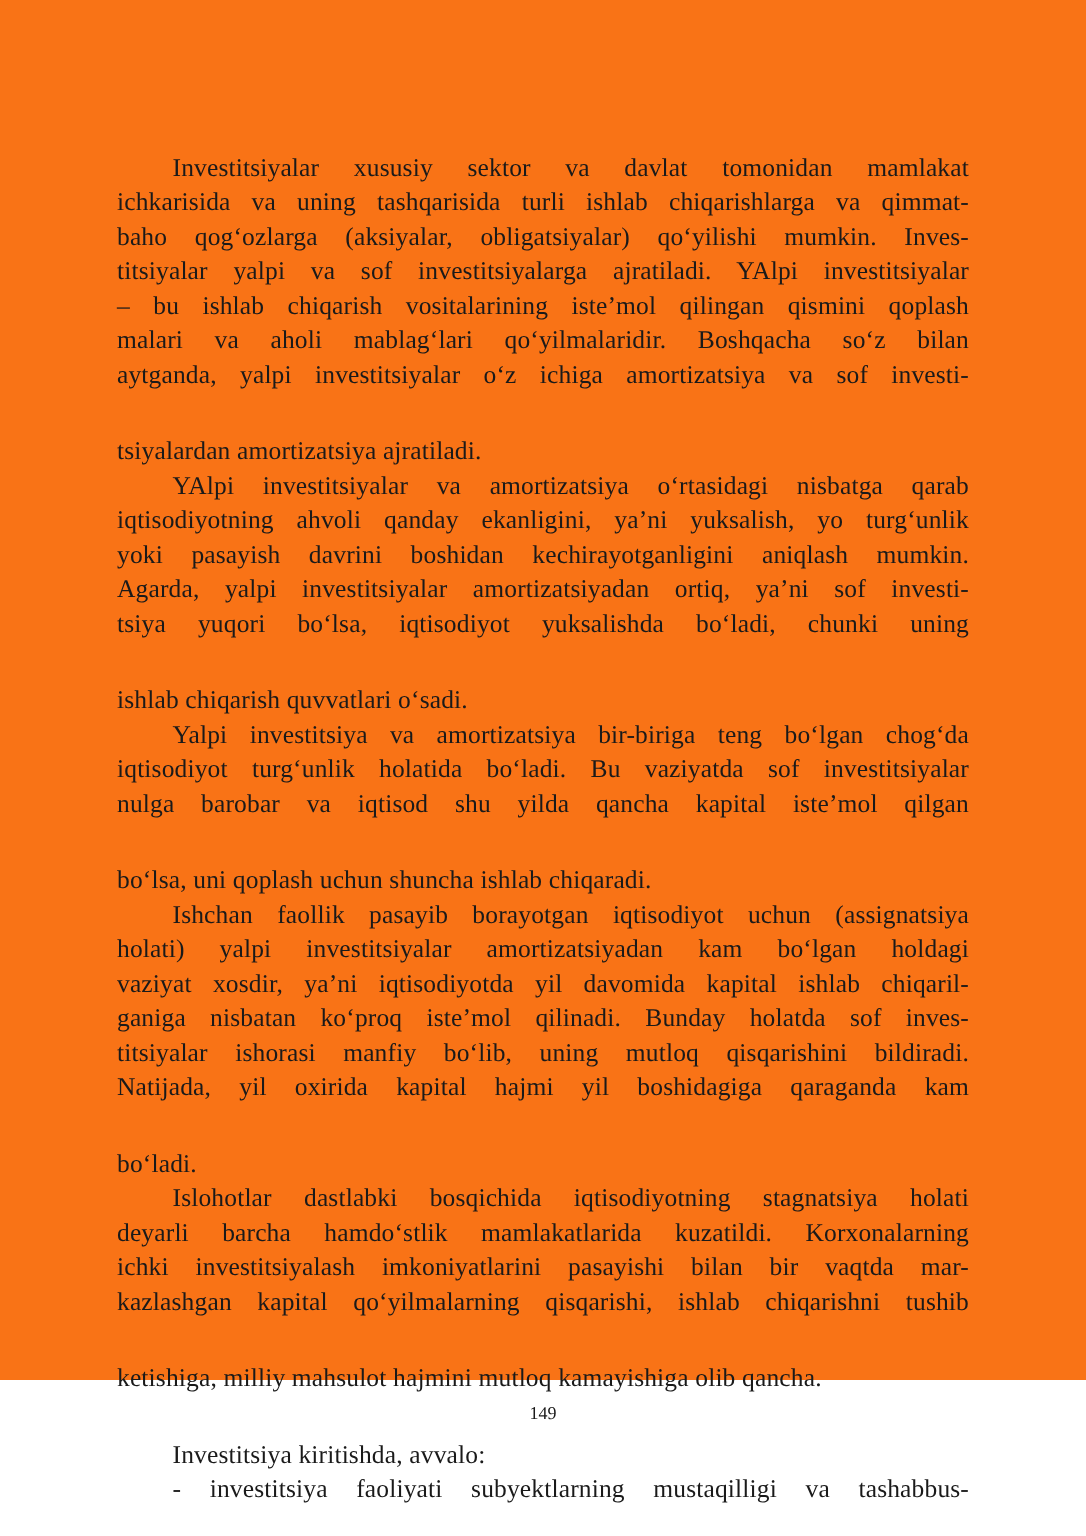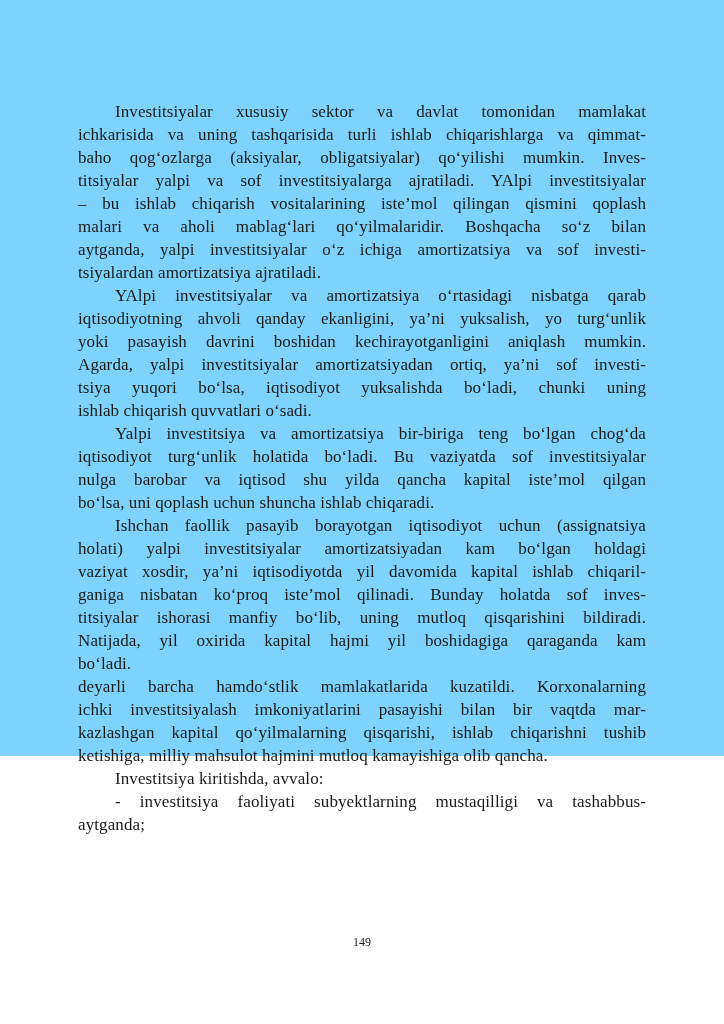--- a/index.html
+++ b/index.html
@@ -13,22 +13,22 @@
     position: relative;
     font-family: "Liberation Serif", "DejaVu Serif", serif;
     color: #1a1a1a;
     overflow: hidden;
   }
   .page {
     position: absolute;
     left: 0;
     top: 0;
     width: 724px;
-    height: 756px;
-    background: #7dd3fc;
+    height: 920px;
+    background: #f97316;
   }
   .text-block {
     position: absolute;
     left: 78px;
     top: 100px;
     width: 568px;
   }
   .paragraph {
     margin: 0;
     padding: 0;
@@ -42,20 +42,21 @@
     text-align-last: justify;
     white-space: normal;
     letter-spacing: 0.1px;
   }
   .line.first {
     text-indent: 37px;
   }
   .line.last {
     text-align: right;
     text-align-last: left;
+    margin-top: 28px;
   }
   .page-number {
     position: absolute;
     left: 78px;
     top: 931px;
     width: 568px;
     text-align: center;
     font-size: 12px;
     line-height: 23px;
     color: #1a1a1a;
@@ -93,20 +94,21 @@
       <div class="paragraph">
         <div class="line first">Ishchan faollik pasayib borayotgan iqtisodiyot uchun (assignatsiya</div>
         <div class="line">holati) yalpi investitsiyalar amortizatsiyadan kam boʻlgan holdagi</div>
         <div class="line">vaziyat xosdir, ya’ni iqtisodiyotda yil davomida kapital ishlab chiqaril-</div>
         <div class="line">ganiga nisbatan koʻproq iste’mol qilinadi. Bunday holatda sof inves-</div>
         <div class="line">titsiyalar ishorasi manfiy boʻlib, uning mutloq qisqarishini bildiradi.</div>
         <div class="line">Natijada, yil oxirida kapital hajmi yil boshidagiga qaraganda kam</div>
         <div class="line last">boʻladi.</div>
       </div>
       <div class="paragraph">
+        <div class="line first">Islohotlar dastlabki bosqichida iqtisodiyotning stagnatsiya holati</div>
         <div class="line">deyarli barcha hamdoʻstlik mamlakatlarida kuzatildi. Korxonalarning</div>
         <div class="line">ichki investitsiyalash imkoniyatlarini pasayishi bilan bir vaqtda mar-</div>
         <div class="line">kazlashgan kapital qoʻyilmalarning qisqarishi, ishlab chiqarishni tushib</div>
         <div class="line last">ketishiga, milliy mahsulot hajmini mutloq kamayishiga olib qancha.</div>
       </div>
       <div class="paragraph">
         <div class="line first last">Investitsiya kiritishda, avvalo:</div>
       </div>
       <div class="paragraph">
         <div class="line first">- investitsiya faoliyati subyektlarning mustaqilligi va tashabbus-</div>

